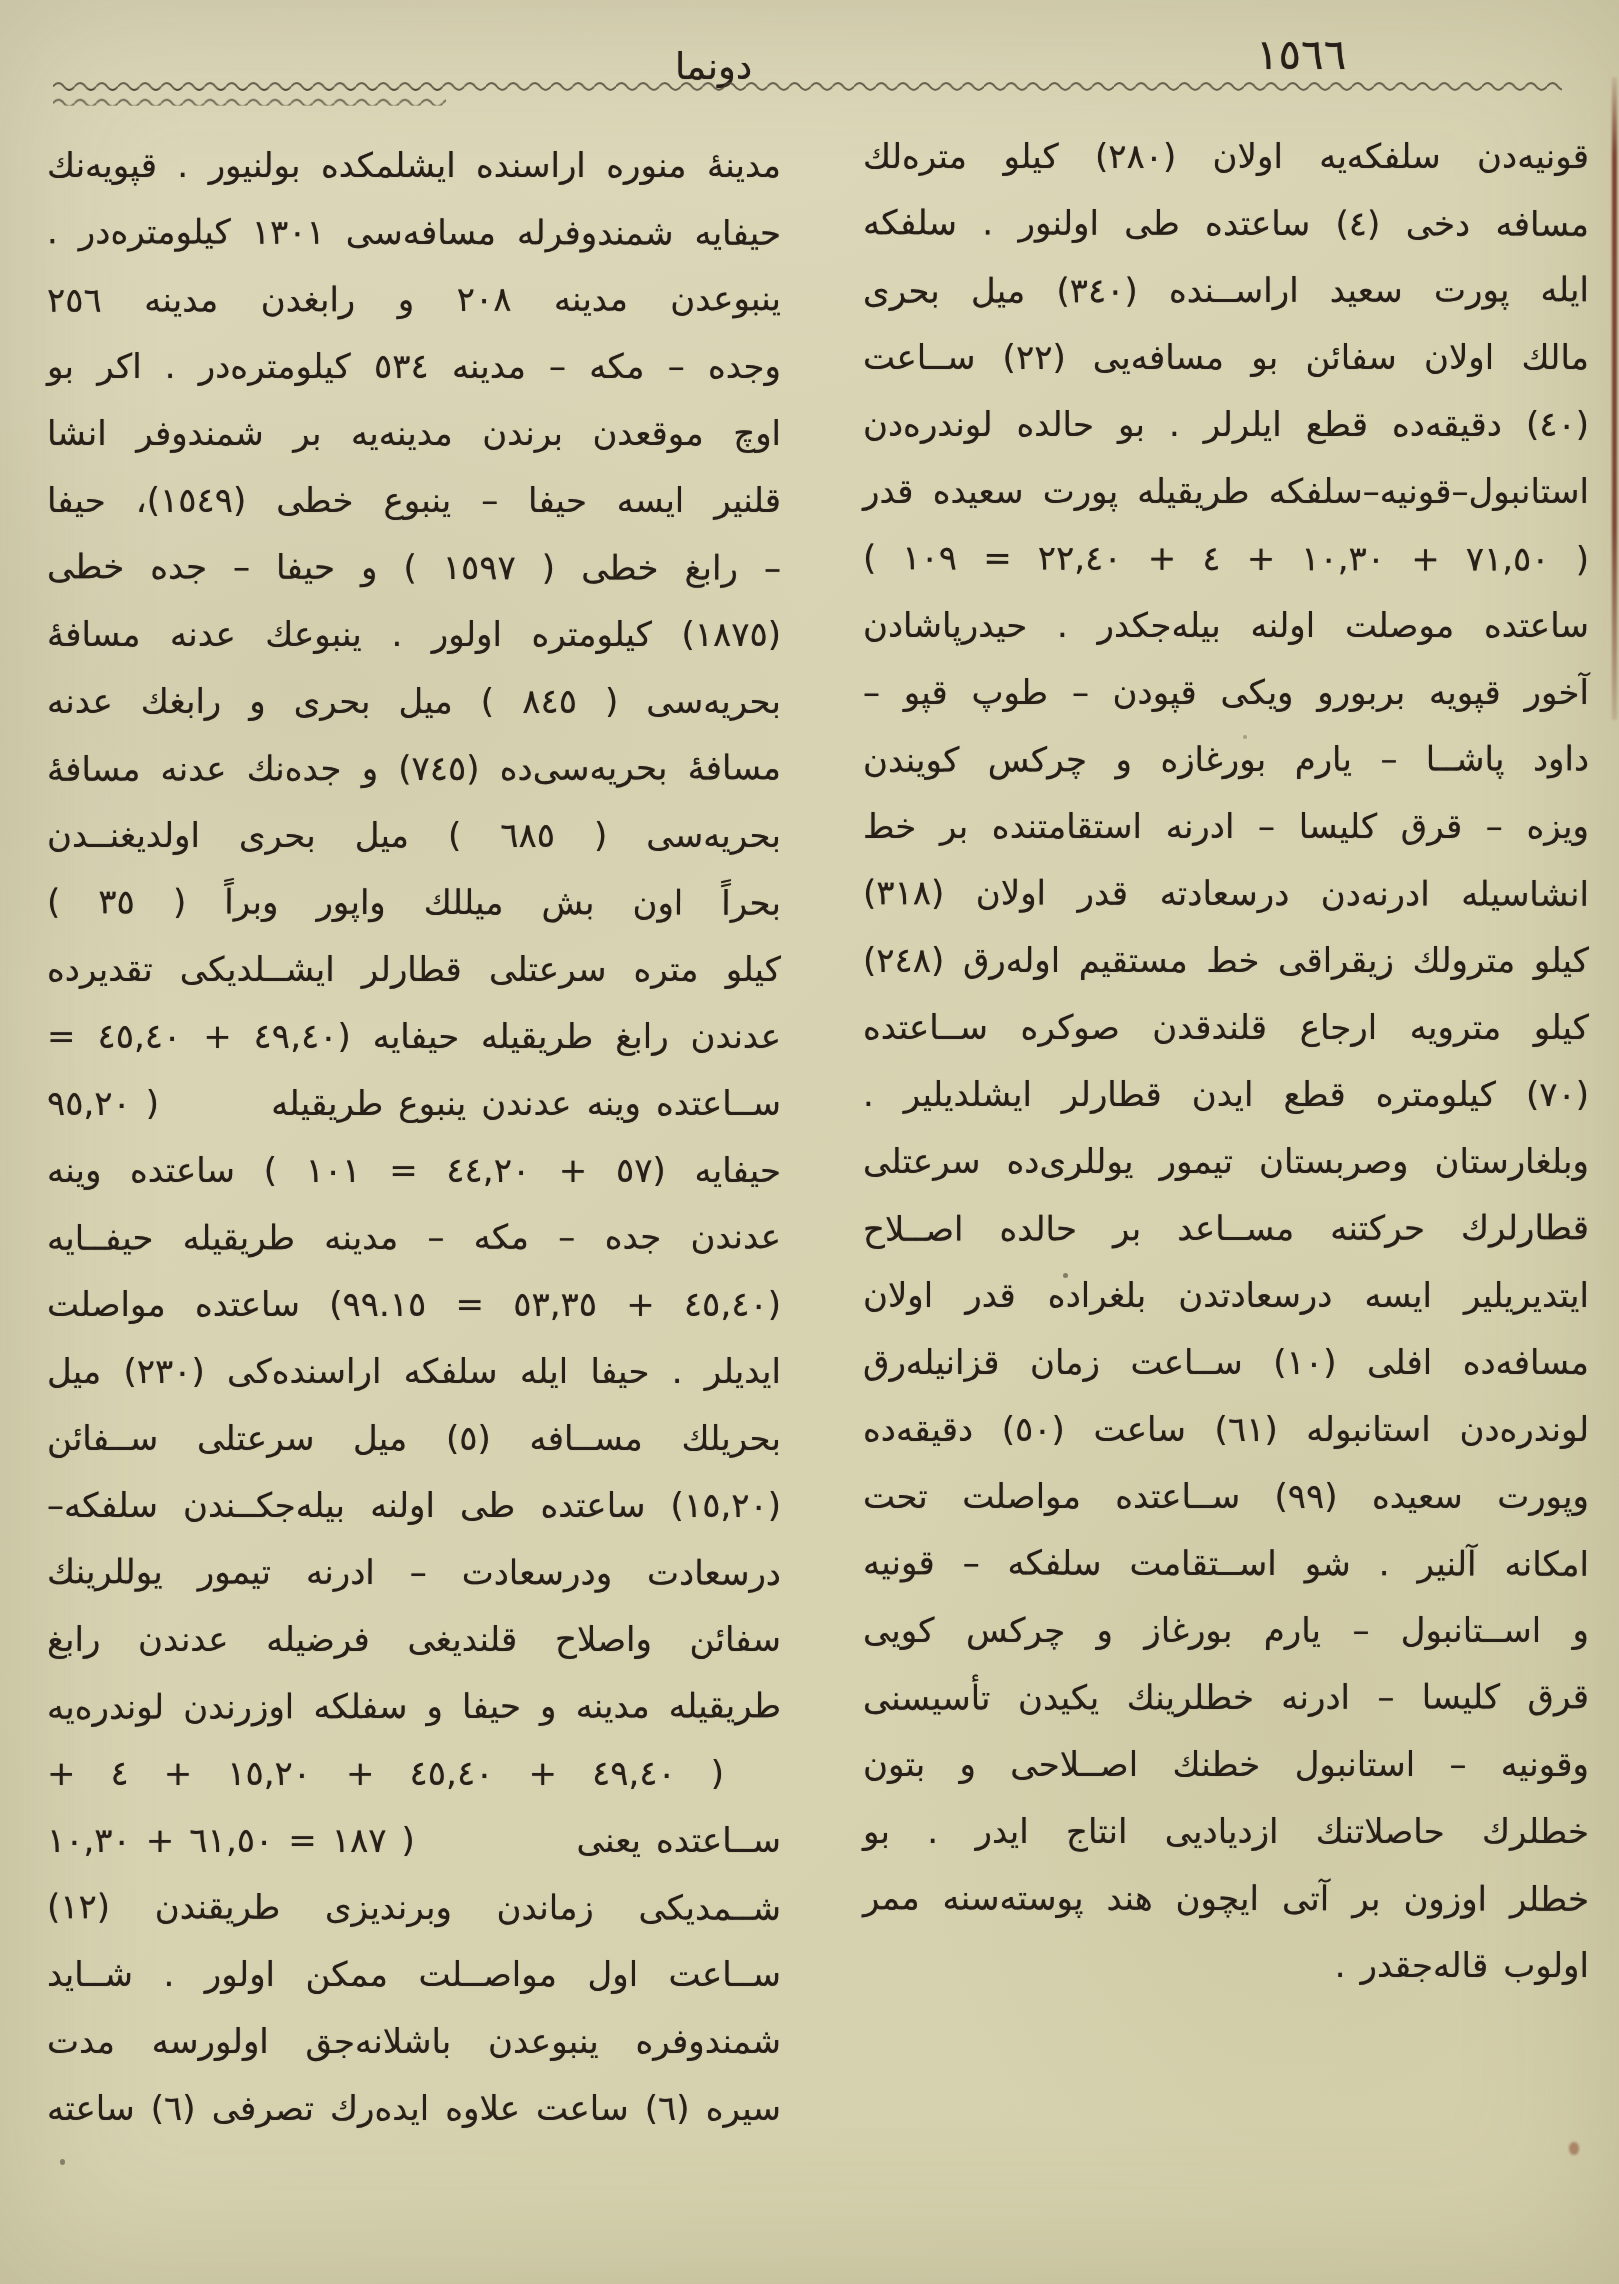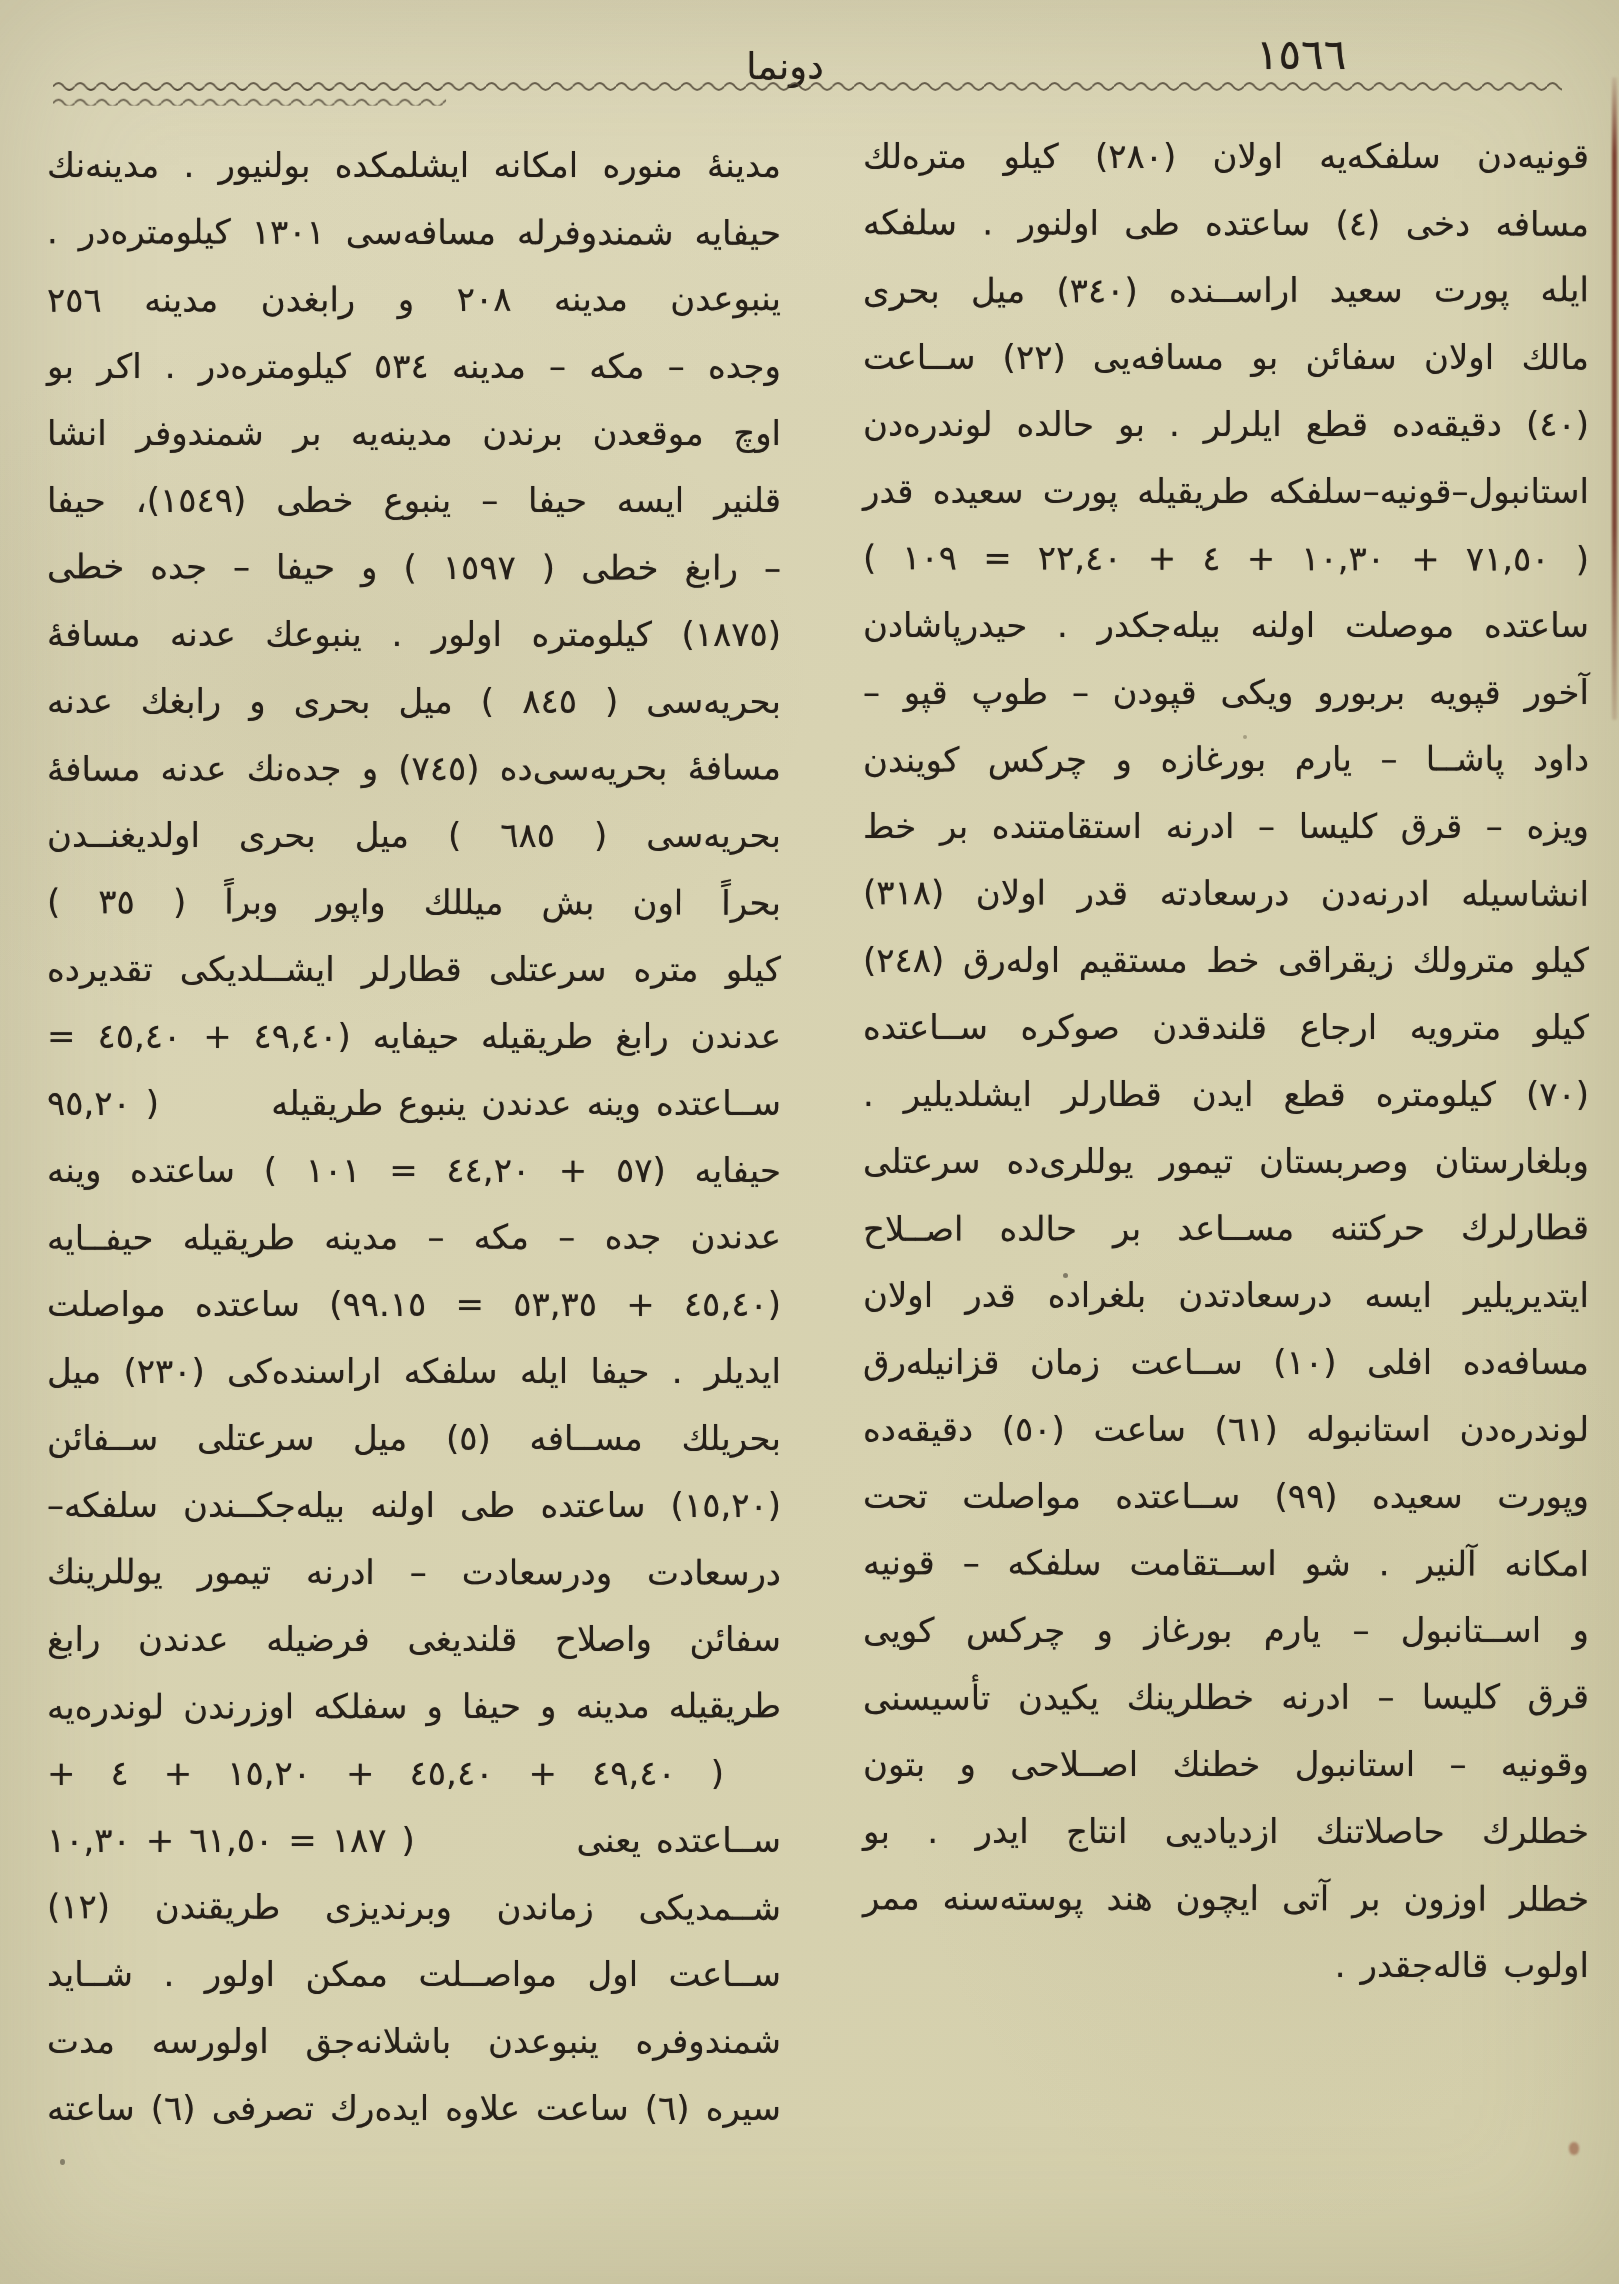--- a/index.html
+++ b/index.html
@@ -9,21 +9,21 @@
     background:
       radial-gradient(ellipse 750px 500px at 18% 30%, rgba(150,140,100,.10), rgba(0,0,0,0) 70%),
       radial-gradient(ellipse 583px 750px at 80% 75%, rgba(150,138,96,.10), rgba(0,0,0,0) 70%),
       radial-gradient(ellipse 1000px 416px at 50% 5%, rgba(225,220,190,.35), rgba(0,0,0,0) 70%),
       linear-gradient(135deg,#dcd7b9 0%,#d8d3b2 40%,#d4cfab 100%);
     color:#262019;
   }
   .vignette{position:absolute;inset:0;box-shadow:inset 0 0 150px rgba(120,110,75,.25);pointer-events:none;}
   .pageno{position:absolute;top:30px;left:1256px;width:142px;font-size:42px;letter-spacing:8.3px;text-align:left;
           text-shadow:0 0 0.8px rgba(38,32,25,.7);}
-  .runhead{position:absolute;top:45px;left:710px;width:150px;font-size:37px;text-align:center;
+  .runhead{position:absolute;top:45px;left:675px;width:150px;font-size:37px;
           text-shadow:0 0 0.8px rgba(38,32,25,.7);}
   .wave{position:absolute;top:78px;left:53px;}
   .col{position:absolute;direction:rtl;text-shadow:0 0 0.8px rgba(38,32,25,.55);}
   .col-right{top:123px;right:30px;width:726px;}
   .col-left{top:132px;left:47px;width:734px;}
   .line{
     height:67px;line-height:67px;font-size:34px;word-spacing:4.2px;white-space:nowrap;
     text-align:justify;text-align-last:justify;
   }
   .line.s{text-align:right;text-align-last:right;}
@@ -86,21 +86,21 @@
     <div class="line">وپورت سعيده (٩٩) ســاعتده مواصلت تحت</div>
     <div class="line">امكانه آلنير . شو اســتقامت سلفكه – قونيه</div>
     <div class="line">و اســتانبول – يارم بورغاز و چركس كويى</div>
     <div class="line">قرق كليسا – ادرنه خطلرينك يكيدن تأسيسنى</div>
     <div class="line">وقونيه – استانبول خطنك اصــلاحى و بتون</div>
     <div class="line">خطلرك حاصلاتنك ازدياديى انتاج ايدر . بو</div>
     <div class="line">خطلر اوزون بر آتى ايچون هند پوسته‌سنه ممر</div>
     <div class="line s">اولوب قاله‌جقدر .</div>
   </div>
 <div class="col col-left">
-    <div class="line">مدينهٔ منوره امكانه ايشلمكده بولنيور . مدينه‌نك</div>
+    <div class="line">مدينهٔ منوره اراسنده ايشلمكده بولنيور . قپويه‌نك</div>
     <div class="line">حيفايه شمندوفرله مسافه‌سى ١٣٠١ كيلومتره‌در .</div>
     <div class="line">ينبوعدن مدينه ٢٠٨ و رابغدن مدينه ٢٥٦</div>
     <div class="line">وجده – مكه – مدينه ٥٣٤ كيلومتره‌در . اكر بو</div>
     <div class="line">اوچ موقعدن برندن مدينه‌يه بر شمندوفر انشا</div>
     <div class="line">قلنير ايسه حيفا – ينبوع خطى (١٥٤٩)، حيفا</div>
     <div class="line">– رابغ خطى ( ١٥٩٧ ) و حيفا – جده خطى</div>
     <div class="line">(١٨٧٥) كيلومتره اولور . ينبوعك عدنه مسافهٔ</div>
     <div class="line">بحريه‌سى ( ٨٤٥ ) ميل بحرى و رابغك عدنه</div>
     <div class="line">مسافهٔ بحريه‌سى‌ده (٧٤٥) و جده‌نك عدنه مسافهٔ</div>
     <div class="line">بحريه‌سى ( ٦٨٥ ) ميل بحرى اولديغنــدن</div>

